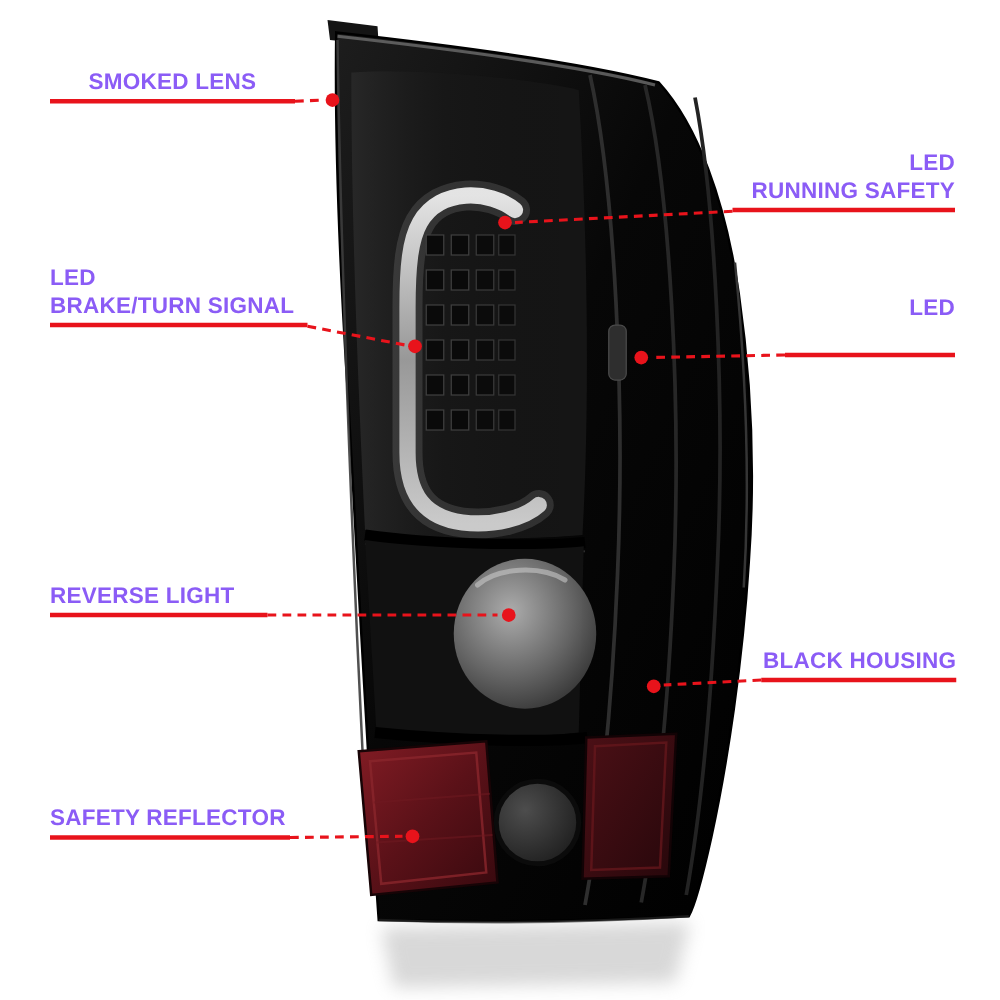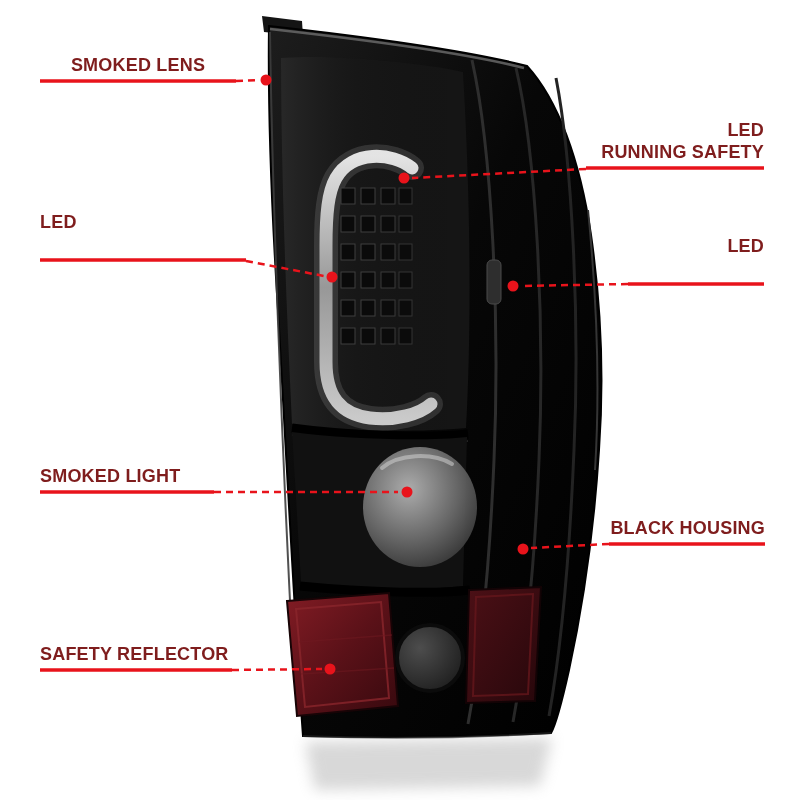--- a/index.html
+++ b/index.html
@@ -12,21 +12,21 @@
   }
   .art, .connectors{
     position:absolute;left:0;top:0;width:800px;height:800px;
   }
   .connectors{pointer-events:none;}
   .callout{
     position:absolute;
     font-weight:bold;
     font-size:18px;
     line-height:22px;
-    color:#7f1d1d;
+    color:#8b5cf6;
     letter-spacing:.2px;
     white-space:nowrap;
   }
   .callout.align-center{text-align:center;}
   .callout.align-left{text-align:left;}
   .callout.align-right{text-align:right;}
   .solid{stroke-width:3.5;}
   .dashed{stroke-width:2.5;stroke-dasharray:7 5;}
 </style>
 </head>
@@ -182,28 +182,29 @@
     <div>SMOKED LENS</div>
   </div>
 
   <div class="callout align-right" style="left:586px;top:119px;width:178px;">
     <div>LED</div>
     <div>RUNNING SAFETY</div>
   </div>
 
   <div class="callout align-left" style="left:40px;top:211px;width:210px;">
     <div>LED</div>
+    <div>BRAKE/TURN SIGNAL</div>
   </div>
 
   <div class="callout align-right" style="left:628px;top:235px;width:136px;">
     <div>LED</div>
   </div>
 
   <div class="callout align-left" style="left:40px;top:465px;width:174px;">
-    <div>SMOKED LIGHT</div>
+    <div>REVERSE LIGHT</div>
   </div>
 
   <div class="callout align-right" style="left:609px;top:517px;width:156px;">
     <div>BLACK HOUSING</div>
   </div>
 
   <div class="callout align-left" style="left:40px;top:643px;width:192px;">
     <div>SAFETY REFLECTOR</div>
   </div>
 

